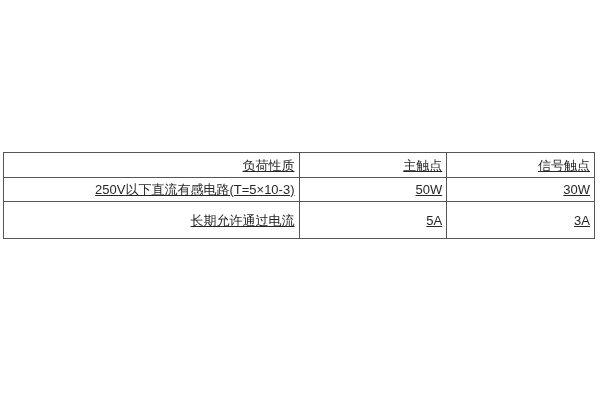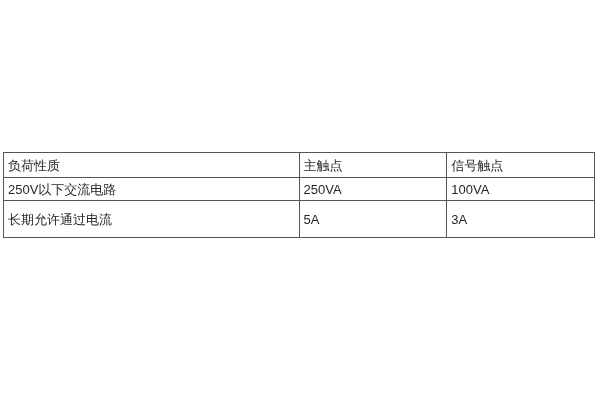--- a/index.html
+++ b/index.html
@@ -22,27 +22,28 @@
     width: 592px;
     border-collapse: collapse;
     table-layout: fixed;
     font-size: 13px;
     color: var(--text-color, #262626);
     background: #ffffff;
   }
   table.spec-table th,
   table.spec-table td {
     border: 1.5px solid var(--border-color, #555555);
-    text-align: left;
+    text-align: right;
     vertical-align: middle;
     padding: 0 4px;
     font-weight: normal;
     line-height: 1;
     overflow: hidden;
     white-space: nowrap;
+    text-decoration: underline;
   }
   tr.header-row  { height: 25px; }
   tr.data-row-1  { height: 24px; }
   tr.data-row-2  { height: 23px; }
   tr.data-row-3  { height: 37px; }
   col.col-load   { width: 50%; }
   col.col-main   { width: 25%; }
   col.col-signal { width: 25%; }
 </style>
 </head>
@@ -56,24 +57,24 @@
       <col class="col-signal">
     </colgroup>
     <thead>
       <tr class="header-row">
         <th>负荷性质</th>
         <th>主触点</th>
         <th>信号触点</th>
       </tr>
     </thead>
     <tbody>
-      <tr class="data-row-2">
-        <td>250V以下交流电路</td>
-        <td>250VA</td>
-        <td>100VA</td>
+      <tr class="data-row-1">
+        <td>250V以下直流有感电路(T=5×10-3)</td>
+        <td>50W</td>
+        <td>30W</td>
       </tr>
       <tr class="data-row-3">
         <td>长期允许通过电流</td>
         <td>5A</td>
         <td>3A</td>
       </tr>
     </tbody>
   </table>
 </div>
 

